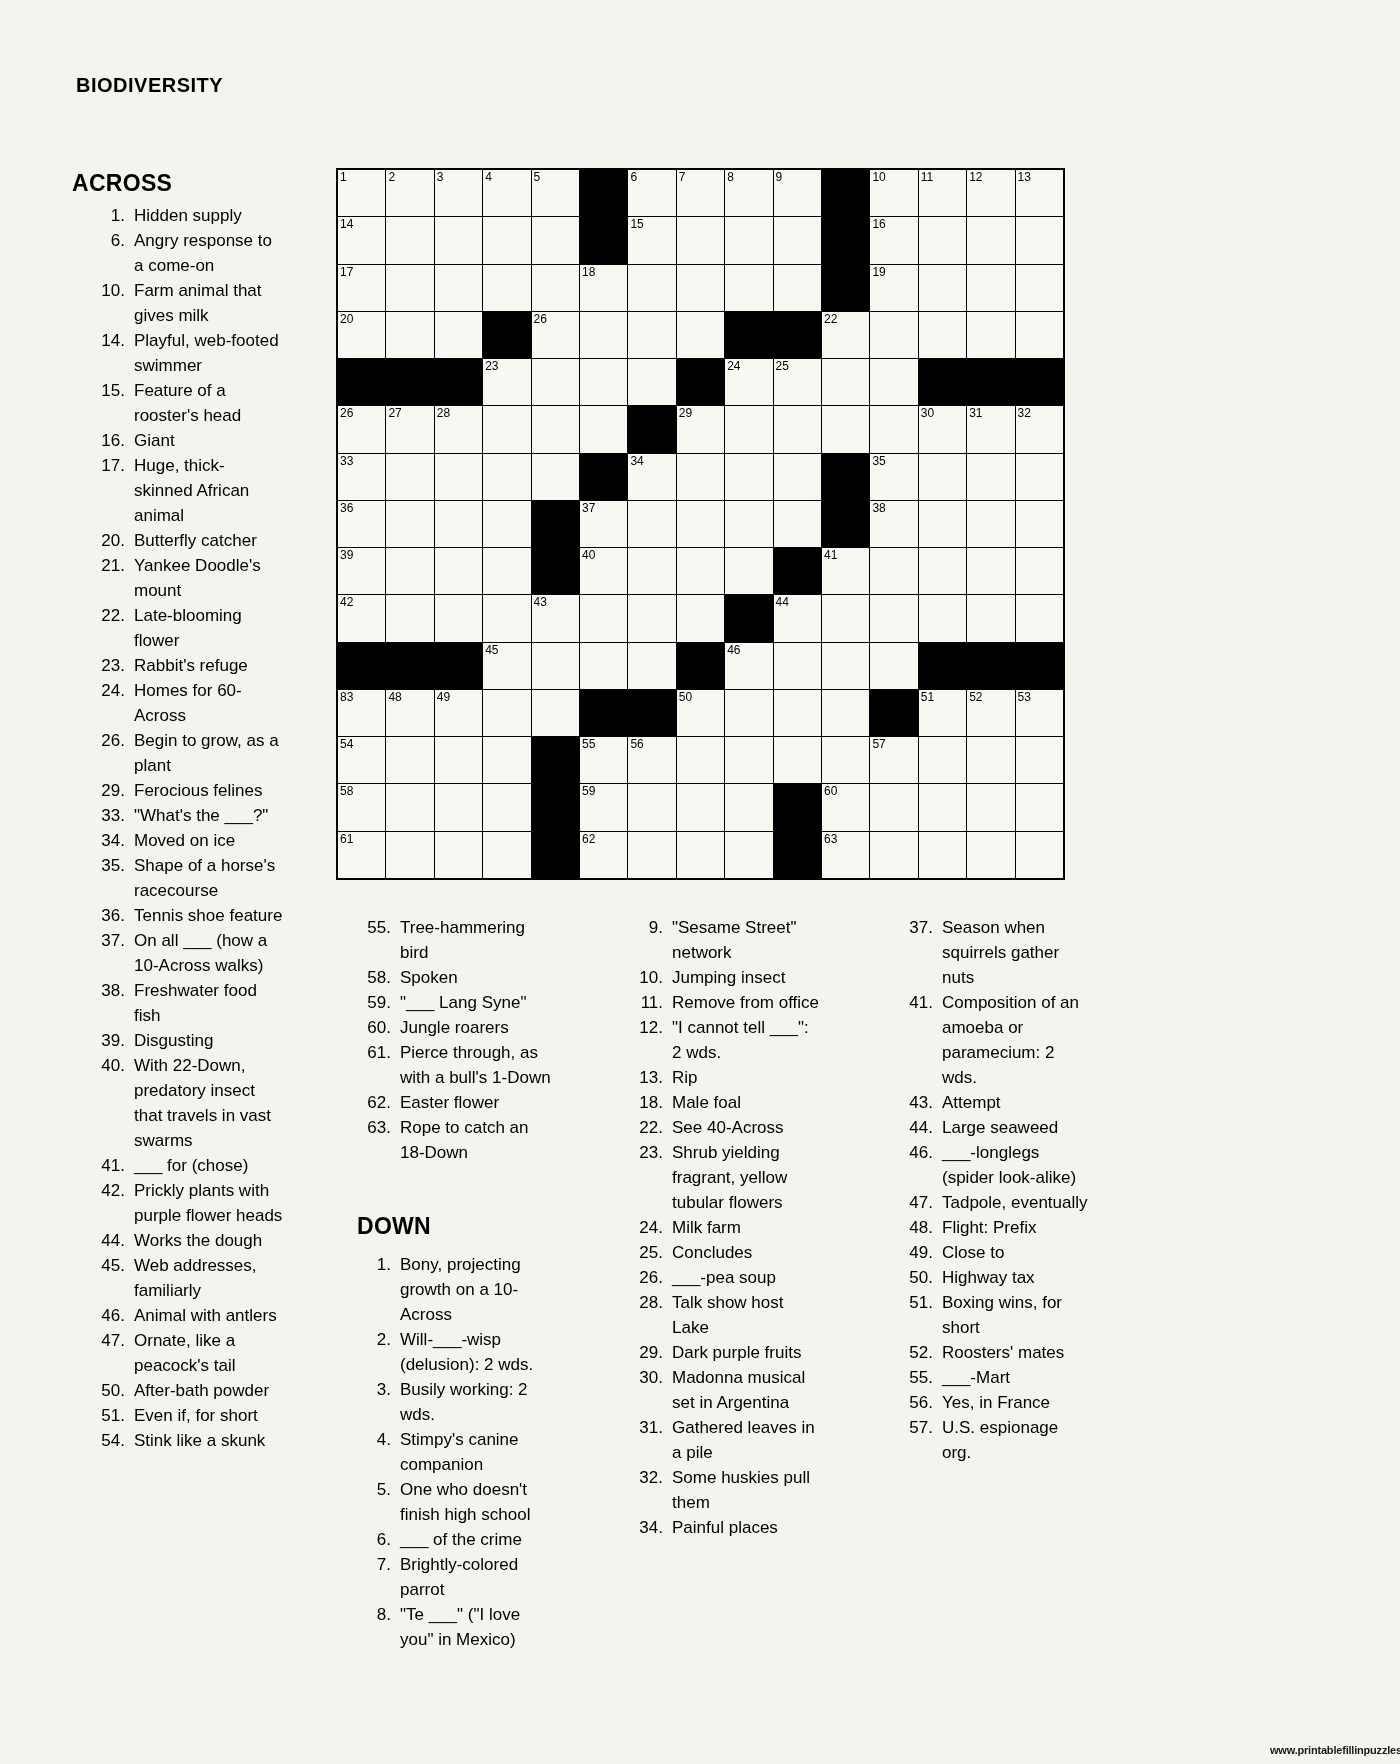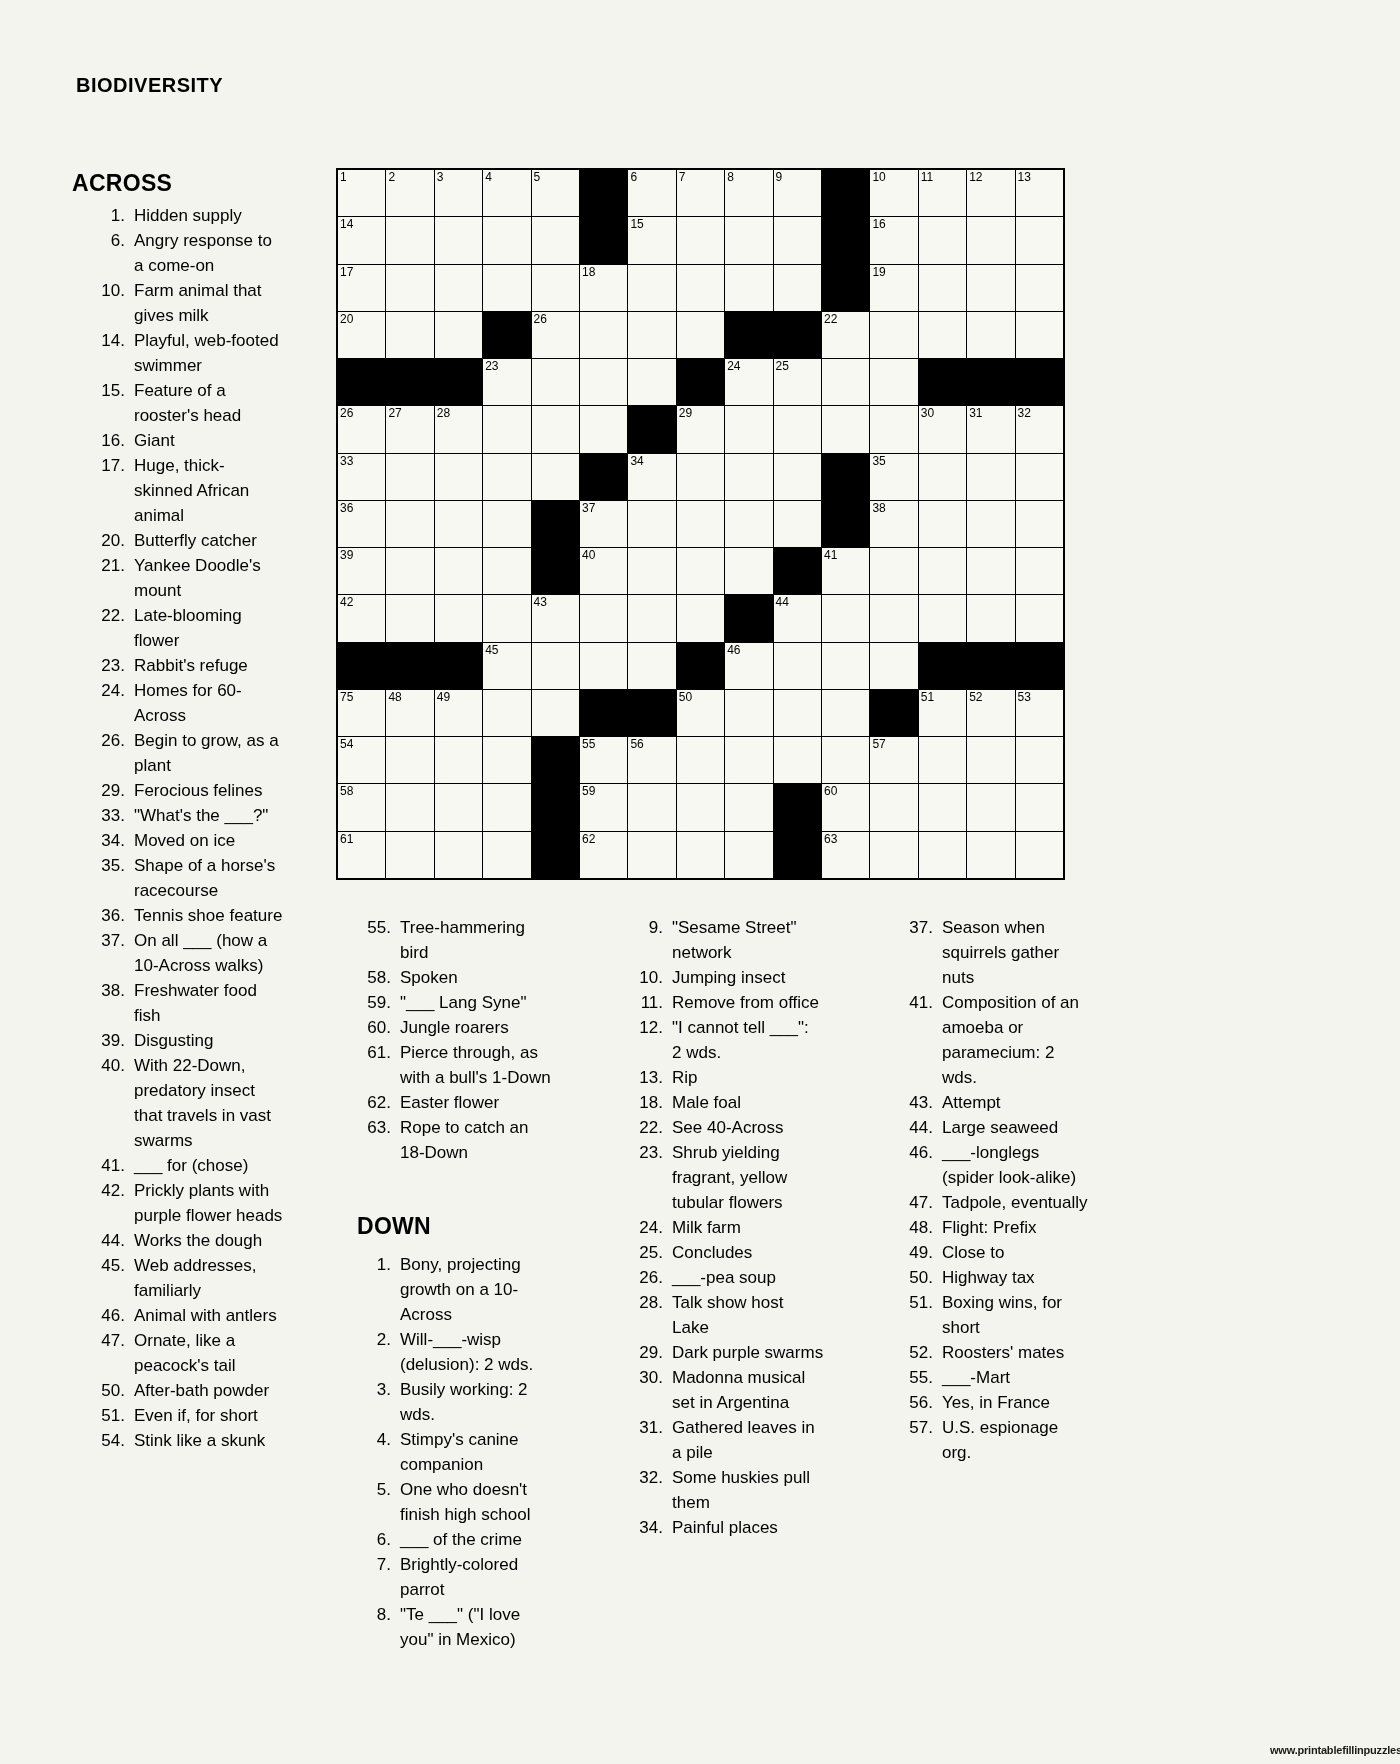--- a/index.html
+++ b/index.html
@@ -314,21 +314,21 @@
     <div class="cell">
       <span class="cellnum">46</span>
     </div>
     <div class="cell"></div>
     <div class="cell"></div>
     <div class="cell"></div>
     <div class="cell black"></div>
     <div class="cell black"></div>
     <div class="cell black"></div>
     <div class="cell">
-      <span class="cellnum">75</span>
+      <span class="cellnum">83</span>
     </div>
     <div class="cell">
       <span class="cellnum">48</span>
     </div>
     <div class="cell">
       <span class="cellnum">49</span>
     </div>
     <div class="cell"></div>
     <div class="cell"></div>
     <div class="cell black"></div>
@@ -690,21 +690,21 @@
       <span class="cnum">26.</span>
       <span class="ctext">___-pea soup</span>
     </div>
     <div class="clue">
       <span class="cnum">28.</span>
       <span class="ctext">Talk show host
 Lake</span>
     </div>
     <div class="clue">
       <span class="cnum">29.</span>
-      <span class="ctext">Dark purple swarms</span>
+      <span class="ctext">Dark purple fruits</span>
     </div>
     <div class="clue">
       <span class="cnum">30.</span>
       <span class="ctext">Madonna musical
 set in Argentina</span>
     </div>
     <div class="clue">
       <span class="cnum">31.</span>
       <span class="ctext">Gathered leaves in
 a pile</span>

